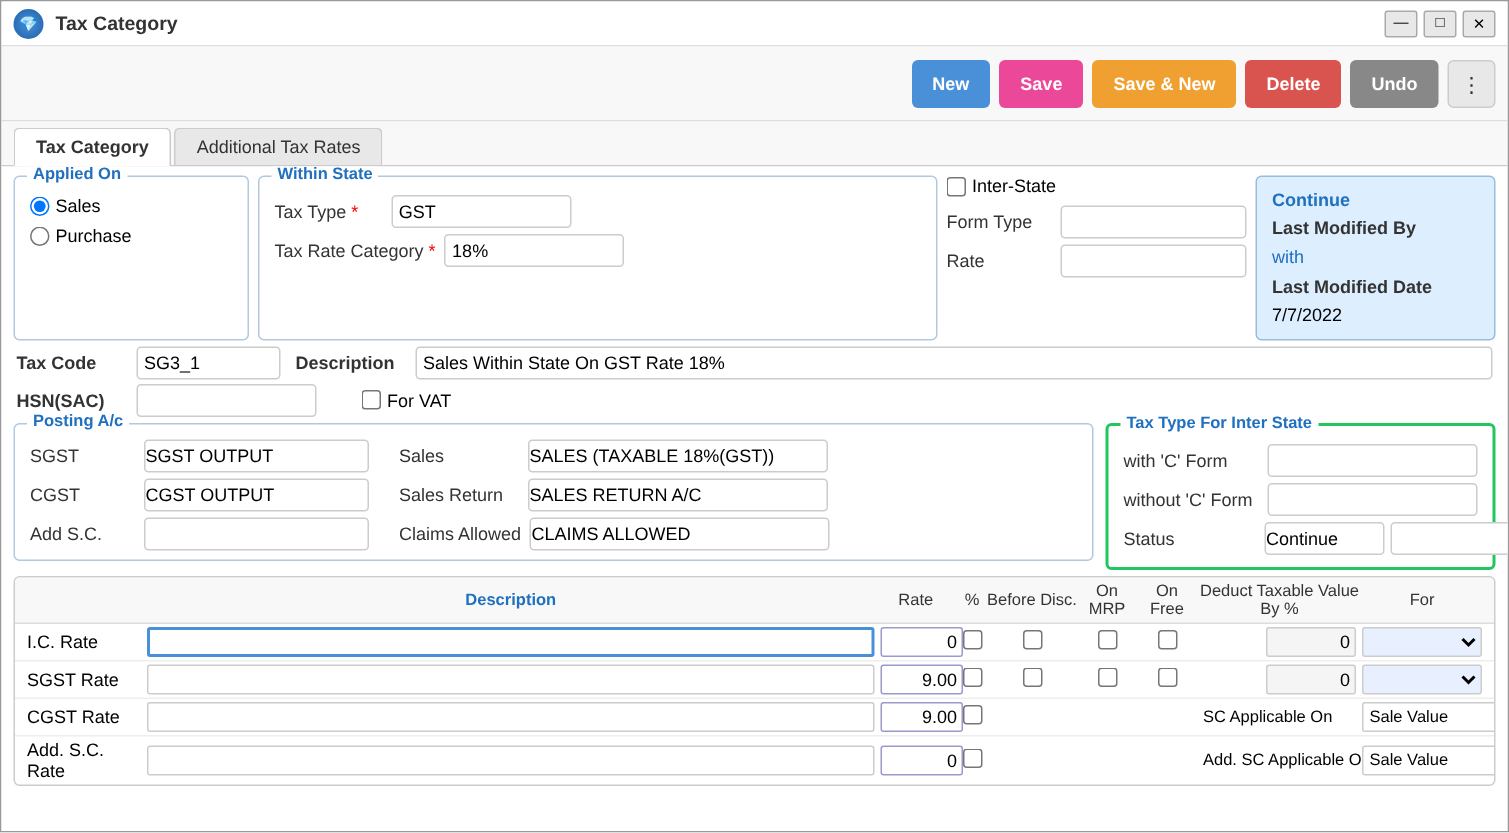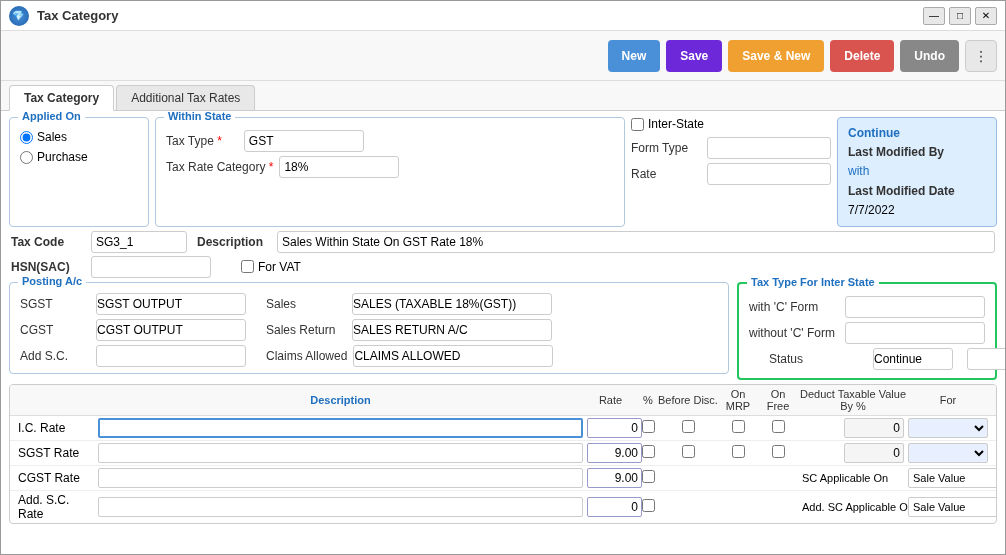--- a/index.html
+++ b/index.html
@@ -12,39 +12,39 @@
     .title-bar .app-icon { width: 20px; height: 20px; background: radial-gradient(circle, #4a90d9, #1a5fa8); border-radius: 50%; display: flex; align-items: center; justify-content: center; color: white; font-size: 10px; font-weight: bold; flex-shrink: 0; }
     .title-bar .title { font-size: 13px; font-weight: bold; color: #333; flex: 1; }
     .title-bar .window-controls { display: flex; gap: 4px; }
     .window-btn { width: 22px; height: 18px; border: 1px solid #aaa; background: #e8e8e8; cursor: pointer; display: flex; align-items: center; justify-content: center; font-size: 10px; border-radius: 2px; }
     
     
     .toolbar { background: #f8f8f8; border-bottom: 1px solid #ddd; padding: 6px 8px; display: flex; align-items: center; gap: 6px; height: 50px; }
     .toolbar-spacer { flex: 1; }
     .btn { padding: 6px 14px; border: none; border-radius: 4px; cursor: pointer; font-size: 12px; font-weight: bold; color: white; height: 32px; }
     .btn-new { background: #4a90d9; }
-    .btn-save { background: #6d28d9; }
+    .btn-save { background: #ec4899; }
     .btn-save-new { background: #f0a030; }
     .btn-delete { background: #d9534f; }
     .btn-undo { background: #888; color: white; }
     .btn-more { background: #e8e8e8; color: #333; border: 1px solid #ccc; font-size: 14px; padding: 4px 8px; height: 32px; border-radius: 4px; cursor: pointer; }
     
     
     .tabs { display: flex; border-bottom: 1px solid #ccc; background: #f8f8f8; padding: 0 8px; padding-top: 4px; }
     .tab { padding: 5px 14px; border: 1px solid #ccc; border-bottom: none; background: #e8e8e8; cursor: pointer; margin-right: 2px; border-radius: 4px 4px 0 0; font-size: 12px; color: #333; }
     .tab.active { background: #fff; border-bottom: 1px solid #fff; margin-bottom: -1px; font-weight: bold; }
     
     
     .content { flex: 1; padding: 6px 8px; background: #fff; overflow: hidden; }
     
     .fieldset-box { border: 1px solid #b0c8e0; border-radius: 4px; padding: 6px 10px; position: relative; }
     .fieldset-legend { position: absolute; top: -8px; left: 8px; background: white; padding: 0 4px; color: #2070c0; font-weight: bold; font-size: 11px; }
     
     
-    .applied-on-box { width: 140px; flex-shrink: 0; }
+    .applied-on-box { width: 157px; flex-shrink: 0; }
     .radio-group { display: flex; flex-direction: column; gap: 6px; margin-top: 8px; }
     .radio-item { display: flex; align-items: center; gap: 4px; cursor: pointer; }
     .radio-item input[type="radio"] { cursor: pointer; }
     .form-row { display: flex; align-items: center; gap: 6px; margin-bottom: 4px; }
     .form-label { font-size: 12px; color: #333; white-space: nowrap; }
     .required-star { color: red; }
     .form-select { height: 22px; border: 1px solid #ccc; border-radius: 3px; padding: 0 4px; font-size: 12px; background: #fff; flex: 1; min-width: 120px; }
     .checkbox-row { display: flex; align-items: center; gap: 4px; margin-bottom: 4px; }
     
     
@@ -62,21 +62,21 @@
     .posting-row { display: flex; align-items: center; gap: 6px; }
     .posting-label { font-size: 12px; color: #333; min-width: 70px; }
     .posting-select { height: 22px; border: 1px solid #ccc; border-radius: 3px; font-size: 12px; background: #fff; min-width: 150px; }
     .posting-select-wide { min-width: 200px; }
     
     
     .tax-type-box { border: 2px solid #22c55e; border-radius: 4px; padding: 6px 10px; position: relative; }
     .tax-type-legend { position: absolute; top: -8px; left: 8px; background: white; padding: 0 4px; color: #2070c0; font-weight: bold; font-size: 11px; }
     .tax-type-row { display: flex; align-items: center; gap: 6px; margin-bottom: 4px; }
     .tax-type-label { font-size: 12px; color: #333; white-space: nowrap; min-width: 90px; }
-    .status-row { display: flex; align-items: center; gap: 14px; margin-left: 20px; }
+    .status-row { display: flex; align-items: center; gap: 4px; }
     .status-select { height: 22px; border: 1px solid #ccc; border-radius: 3px; font-size: 12px; background: #fff; min-width: 80px; }
     .rate-input { width: 55px; height: 20px; border: 1px solid #99c; border-radius: 2px; text-align: right; padding: 0 3px; font-size: 12px; }
     .deduct-input { width: 60px; height: 20px; border: 1px solid #ccc; border-radius: 2px; text-align: right; padding: 0 3px; font-size: 12px; background: #f5f5f5; }
     .for-select { width: 80px; height: 20px; border: 1px solid #ccc; border-radius: 2px; font-size: 11px; background: #e8f0ff; }
     
     .select-wrapper { position: relative; display: inline-block; }
     .select-wrapper select { appearance: none; padding-right: 20px; }
   </style>
 </head>
 <body>

